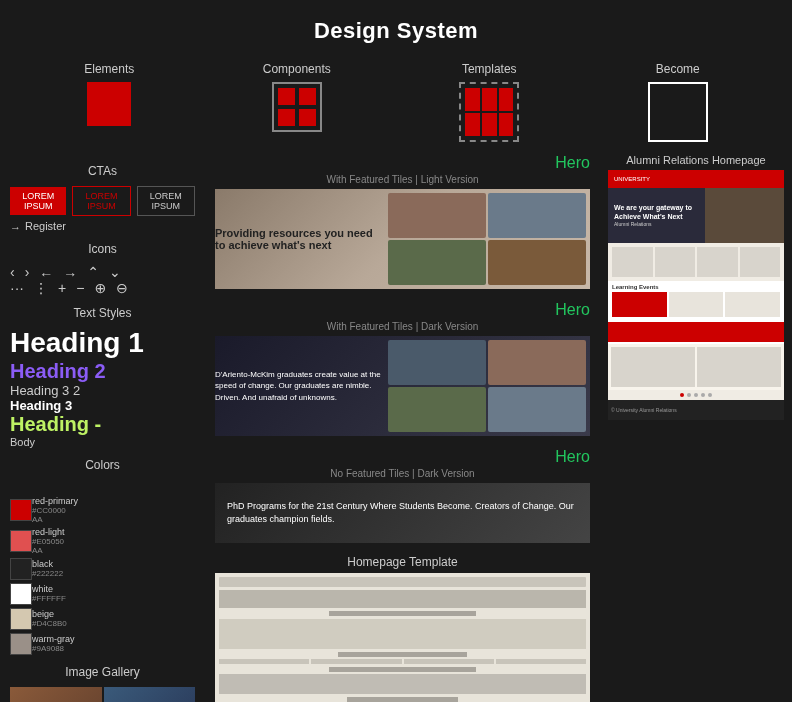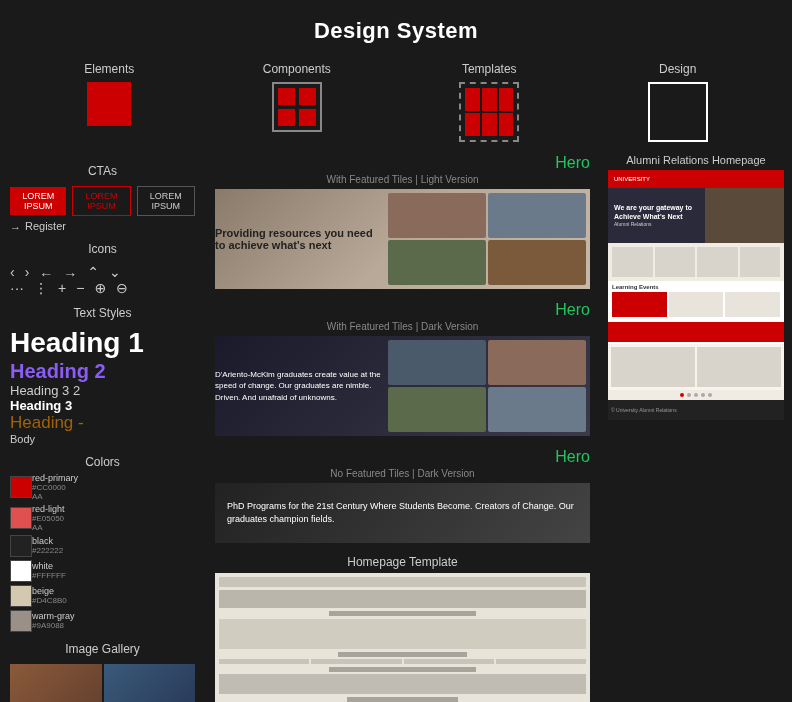--- a/index.html
+++ b/index.html
@@ -171,21 +171,21 @@
     .text-styles {
       margin-bottom: 6px;
     }
     .ts-h1 { font-size: 28px; font-weight: bold; color: #fff; line-height: 1.1; }
     .ts-h2 { font-size: 20px; font-weight: bold; color: #8b5cf6; line-height: 1.2; }
     .ts-h3-2 { font-size: 13px; color: #ccc; }
     .ts-h3 { font-size: 13px; font-weight: bold; color: #fff; }
     .ts-body { font-size: 11px; color: #ccc; }
 
     
-    .colors-section { margin-bottom: 4px; }
+    .colors-section { margin-bottom: 24px; }
     .color-row {
       display: flex;
       align-items: center;
       margin-bottom: 3px;
     }
     .color-swatch {
       width: 22px;
       height: 22px;
       border: 1px solid #444;
       flex-shrink: 0;
@@ -436,23 +436,23 @@
     .swatch-beige { background: #d4c8b0; }
     .swatch-warm-gray { background: #9a9088; }
     .swatch-white { background: #ffffff; }
 
     
     .gal-1 { background: linear-gradient(135deg, #8a5a3a, #5a3a2a); }
     .gal-2 { background: linear-gradient(135deg, #3a5a7a, #2a3a5a); }
 
     
     .ts-heading-dash {
-      font-size: 17px;
-      color: #a16207;
-      font-weight: normal;
+      font-size: 20px;
+      color: #bef264;
+      font-weight: bold;
     }
   </style>
 </head>
 <body>
 
 <div class="header">
   <h1>Design System</h1>
 </div>
 
 <div class="nav-row">
@@ -474,21 +474,21 @@
     <div class="templates-icon">
       <div class="tcell"></div>
       <div class="tcell"></div>
       <div class="tcell"></div>
       <div class="tcell"></div>
       <div class="tcell"></div>
       <div class="tcell"></div>
     </div>
   </div>
   <div class="nav-item">
-    <span class="nav-label">Design</span>
+    <span class="nav-label">Become</span>
     <div class="pages-icon"></div>
   </div>
 </div>
 
 <div class="main-content">
 
   <div class="left-panel">
 
     <div class="section-title">CTAs</div>
     <div class="cta-row">

